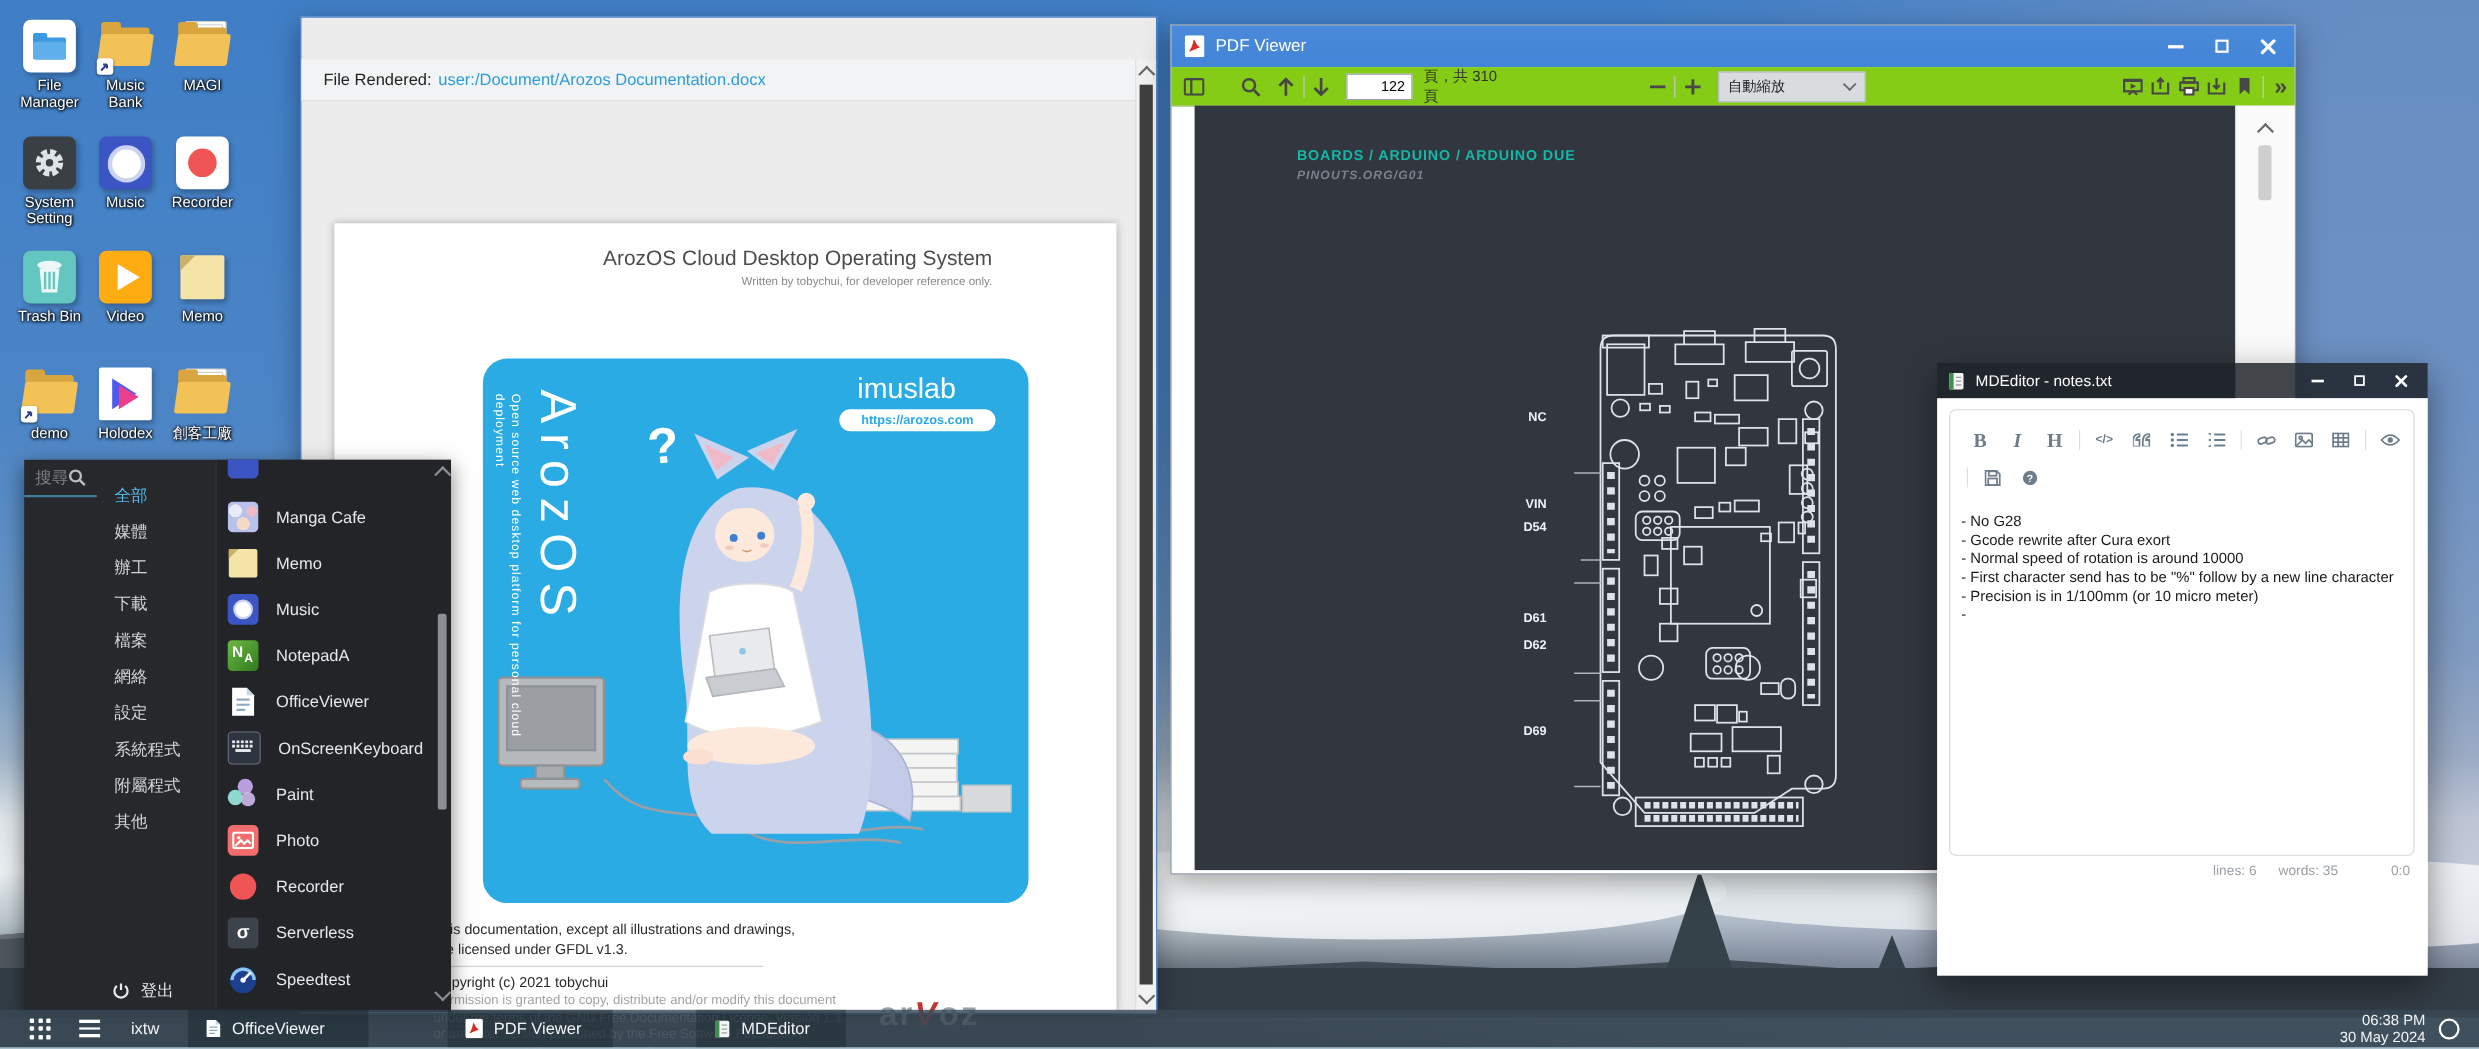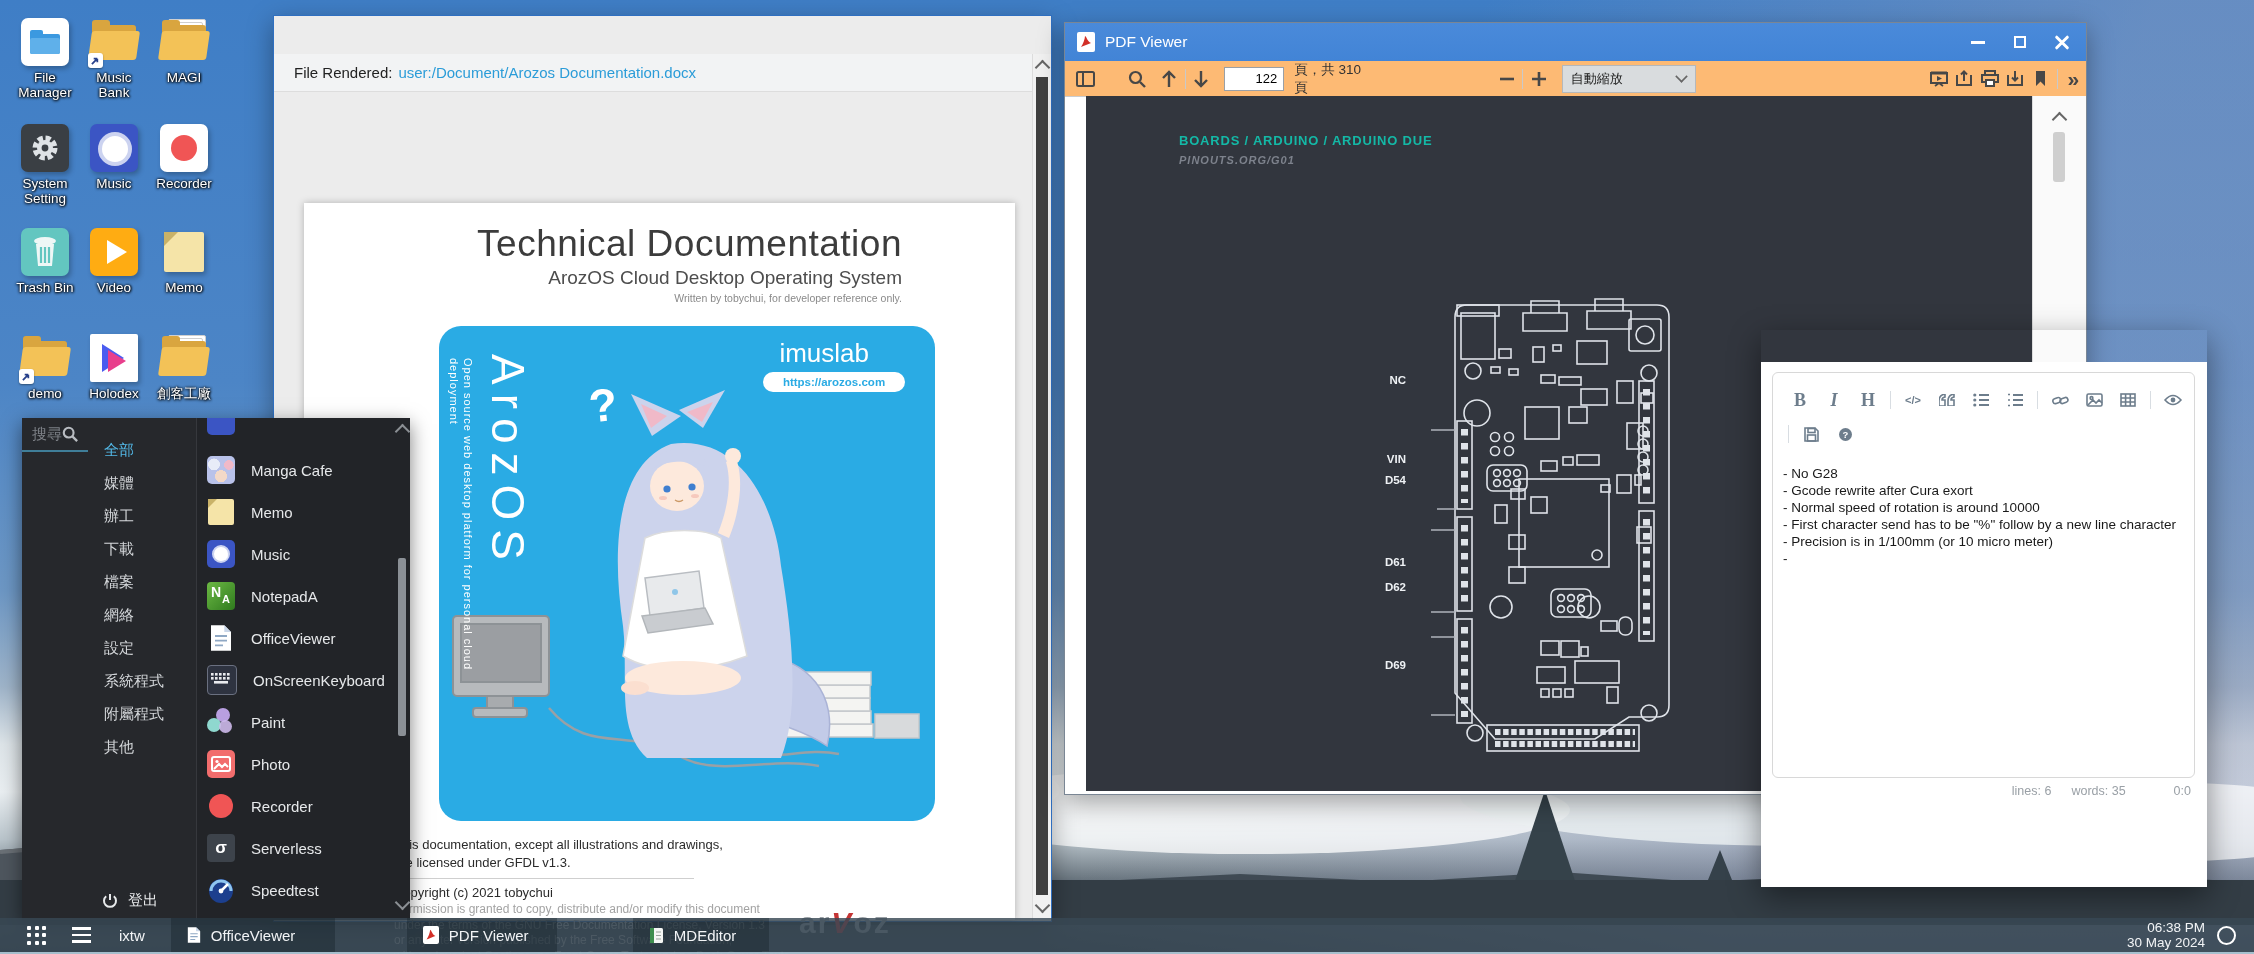--- a/index.html
+++ b/index.html
@@ -74,21 +74,21 @@
   #poster .qmark{position:absolute;left:150px;top:52px;font-size:46px;font-weight:600;color:#fff;transform:rotate(-6deg);}
   .lic{position:absolute;left:90px;top:633px;font-size:13px;color:#2b2b2b;line-height:18px;}
   .lic .hr{width:300px;height:1px;background:#cfcfcf;margin:6px 0 5px;}
   .lic .gray{font-size:12px;color:#a3a3a3;line-height:15.5px;white-space:pre-wrap;}
   #aroz-logo{position:absolute;left:495px;top:703px;font-size:30px;font-weight:bold;color:#9aa0a5;letter-spacing:2px;}
   #aroz-logo .red{color:#c43535;font-style:italic;}
   
   #pdf{left:1064px;top:22px;width:1021px;height:771px;background:#fff;border:1px solid #7a8694;z-index:20;
      box-shadow:0 8px 24px rgba(0,0,0,.35);}
   #pdf .titlebar{height:38px;background:linear-gradient(#4a8ada,#4284d6);font-size:15.5px;}
-  #pdf-toolbar{position:absolute;left:0;right:0;top:38px;height:35px;background:#fdba74;border-bottom:1px solid #c9ccd0;
+  #pdf-toolbar{position:absolute;left:0;right:0;top:38px;height:35px;background:#84cc16;border-bottom:1px solid #c9ccd0;
      display:flex;align-items:center;color:#474747;}
   .tbtn{display:flex;align-items:center;justify-content:center;width:30px;height:28px;cursor:pointer;}
   .tsep{width:1px;height:20px;background:#c9c9c9;margin:0 3px;}
   #pdf-pageinput{width:52px;height:22px;border:1px solid #9aa0a6;background:#fff;font-size:13px;text-align:right;padding:0 6px 0 0;}
   #pdf-zoom{width:136px;height:26px;background:#d9dcde;border:1px solid #b5b8bb;display:flex;align-items:center;
      padding:0 8px;font-size:13px;color:#222;justify-content:space-between;cursor:pointer;}
   #pdf-dark{position:absolute;left:21px;right:53px;top:73px;bottom:3px;background:#32363e;overflow:hidden;}
   #pdf-scroll{position:absolute;right:0;top:73px;bottom:0;width:53px;background:#fafafa;border-left:1px solid #ddd;}
   .bc{position:absolute;left:93px;top:37px;font-size:13px;font-weight:bold;letter-spacing:.8px;color:#14b8a6;}
   .bc-src{position:absolute;left:93px;top:58px;font-size:11px;font-weight:bold;font-style:italic;color:#7d828c;letter-spacing:1px;}
@@ -260,21 +260,20 @@
     <div class="lbl">創客工廠</div>
   </div>
 
   <div id="ov" class="abs">
     <div id="ov-filebar">
       <span>File Rendered:</span>
       <span class="link">user:/Document/Arozos Documentation.docx</span>
     </div>
     <div id="ov-page">
       <div class="doc-head">
-        <div class="doc-title">Technical Documentation</div>
         <div class="doc-sub">ArozOS Cloud Desktop Operating System</div>
         <div class="doc-by">Written by tobychui, for developer reference only.</div>
       </div>
       <div id="poster">
         <svg class="abs" style="inset:0" width="496" height="495" viewBox="0 0 496 495">
 
           <g stroke="#8d9296" stroke-width="2" fill="#b7babd">
             <rect x="14" y="290" width="96" height="80" rx="4"></rect>
             <rect x="22" y="298" width="80" height="58" fill="#9b9ea2"></rect>
             <rect x="48" y="370" width="26" height="12" fill="#a8abae"></rect>
@@ -543,20 +542,33 @@
       <span class="pinlbl" style="left:280px;top:485px">D62</span>
       <span class="pinlbl" style="left:280px;top:563px">D69</span>
     </div>
     <div id="pdf-scroll">
       <span class="chev up abs" style="left:21px;top:18px"></span>
       <span class="abs" style="left:20px;top:36px;width:12px;height:50px;background:#cfcfcf;border-radius:3px"></span>
     </div>
   </div>
 
   <div id="md" class="abs">
+    <div class="titlebar">
+      <svg style="margin:0 10px 0 10px" width="15" height="17" viewBox="0 0 15 17">
+        <rect x="1" y="1" width="13" height="15" rx="1.5" fill="#f4f6f4"></rect>
+        <rect x="1" y="1" width="4" height="15" fill="#3e8e4e"></rect>
+        <path d="M7 5 H12 M7 8.5 H12 M7 12 H12" stroke="#9aa39c" stroke-width="1.2"></path>
+      </svg>
+      <span>MDEditor - notes.txt</span>
+      <span class="wctrl">
+        <span class="wc wc-min"></span>
+        <span class="wc wc-max"></span>
+        <span class="wc wc-close"></span>
+      </span>
+    </div>
     <div id="md-body">
       <div id="md-panel">
         <div class="md-row">
           <span class="mico" style="font-family:'Liberation Serif',serif;font-size:18px">B</span>
           <span class="mico" style="font-family:'Liberation Serif',serif;font-size:18px;font-style:italic">I</span>
           <span class="mico" style="font-family:'Liberation Serif',serif;font-size:18px">H</span>
           <span class="msep"></span>
           <span class="mico" style="font-size:11px">&lt;/&gt;</span>
           <span class="mico">
             <svg width="16" height="12" viewBox="0 0 16 12" fill="#6d7d8c" stroke="none">

